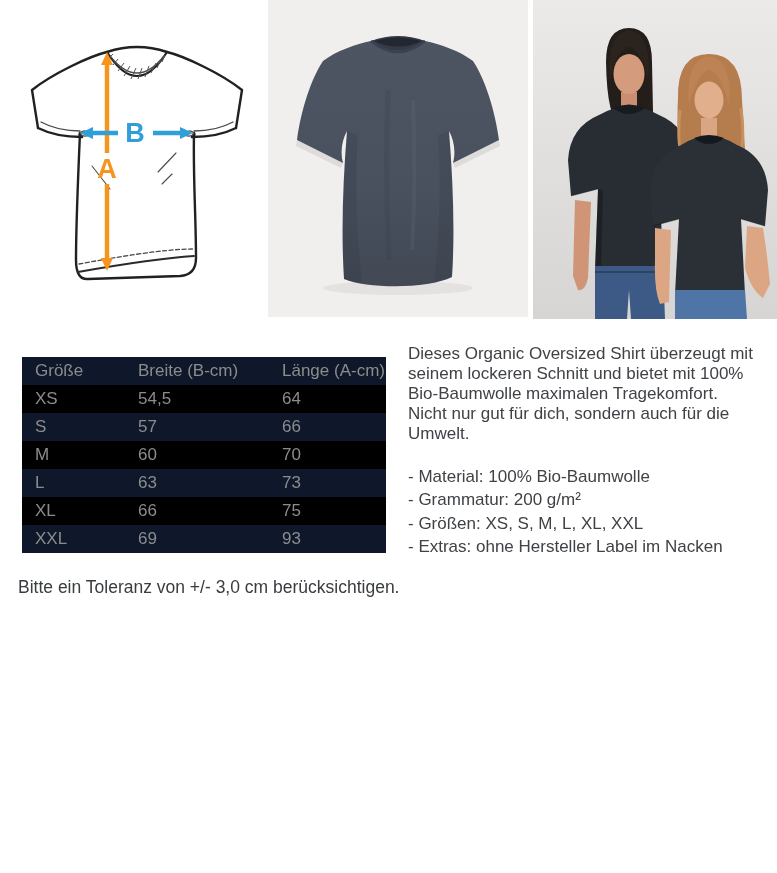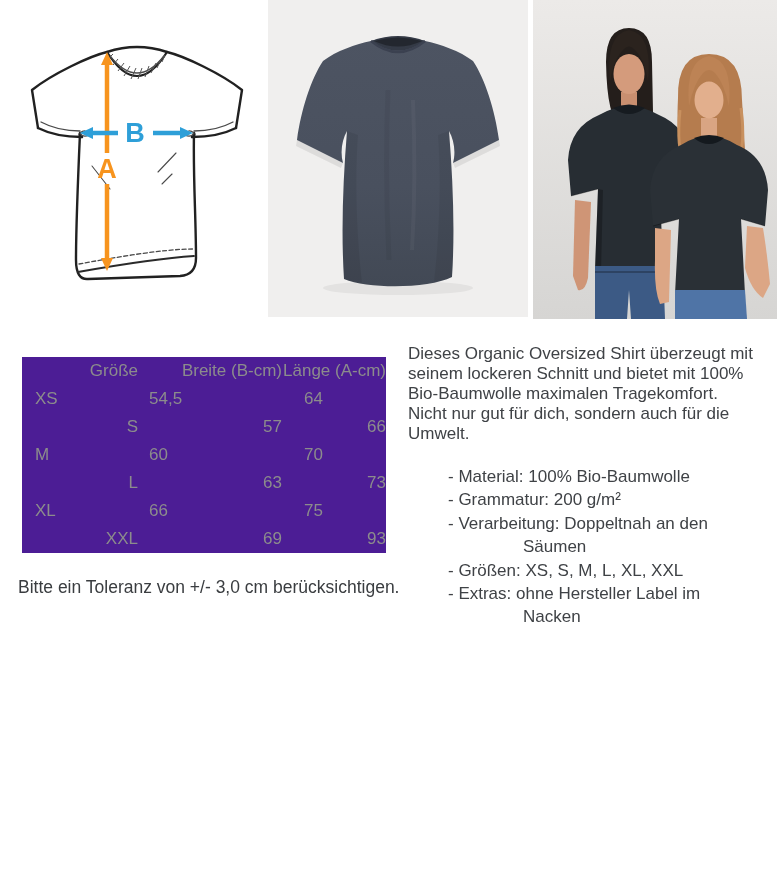--- a/index.html
+++ b/index.html
@@ -11,29 +11,29 @@
   .gallery-item{position:absolute;top:0;overflow:hidden;}
   #diagram-wrap{left:12px;top:8px;width:240px;height:300px;background:#ffffff;}
   #product-wrap{left:268px;width:260px;height:317px;background:#f0efee;}
   #models-wrap{left:533px;width:244px;height:319px;background:#e9e8e6;}
   svg{display:block;}
 
   
   #size-table{position:absolute;left:22px;top:357px;width:364px;font-size:17px;color:#8c8c8c;}
   .t-row{display:grid;grid-template-columns:116px 144px 104px;height:28px;align-items:center;}
   .t-row > div:first-child{padding-left:13px;}
-  .row-light{background:#4c1d95;text-align:right;}
-  .row-dark{background:#4c1d95;gap:11px;}
+  .row-light{background:#0f172a;}
+  .row-dark{background:#000000;}
 
   #tolerance-note{position:absolute;left:18px;top:577px;font-size:17.5px;color:#3a3d40;}
 
   
   #description{position:absolute;left:408px;top:344px;width:352px;color:#3f4246;}
   .desc-p{white-space:pre-line;font-size:17px;line-height:20px;margin:0 0 21px 0;}
-  #spec-list{margin-top:9px;margin-left:40px;}
+  #spec-list{margin-top:9px;}
   .spec-item{white-space:pre-line;font-size:17px;line-height:23.4px;padding-left:75px;text-indent:-75px;}
 </style>
 </head>
 <body>
 
 <div id="canvas">
 
   <div id="diagram-wrap" class="gallery-item">
     <svg width="240" height="300" viewBox="0 0 240 300">
       <g fill="none" stroke="#212121" stroke-width="2.4" stroke-linejoin="round" stroke-linecap="round">
@@ -227,19 +227,18 @@
 
   <div id="description">
     <p class="desc-p">Dieses Organic Oversized Shirt überzeugt mit
 seinem lockeren Schnitt und bietet mit 100%
 Bio-Baumwolle maximalen Tragekomfort.
 Nicht nur gut für dich, sondern auch für die
 Umwelt.</p>
     <div id="spec-list">
       <div class="spec-item">- Material: 100% Bio-Baumwolle</div>
       <div class="spec-item">- Grammatur: 200 g/m²</div>
-      <div class="spec-item">- Verarbeitung: Doppeltnah an den Säumen</div>
       <div class="spec-item">- Größen: XS, S, M, L, XL, XXL</div>
       <div class="spec-item">- Extras: ohne Hersteller Label im Nacken</div>
     </div>
   </div>
 
 </div>
 
 </body></html>

